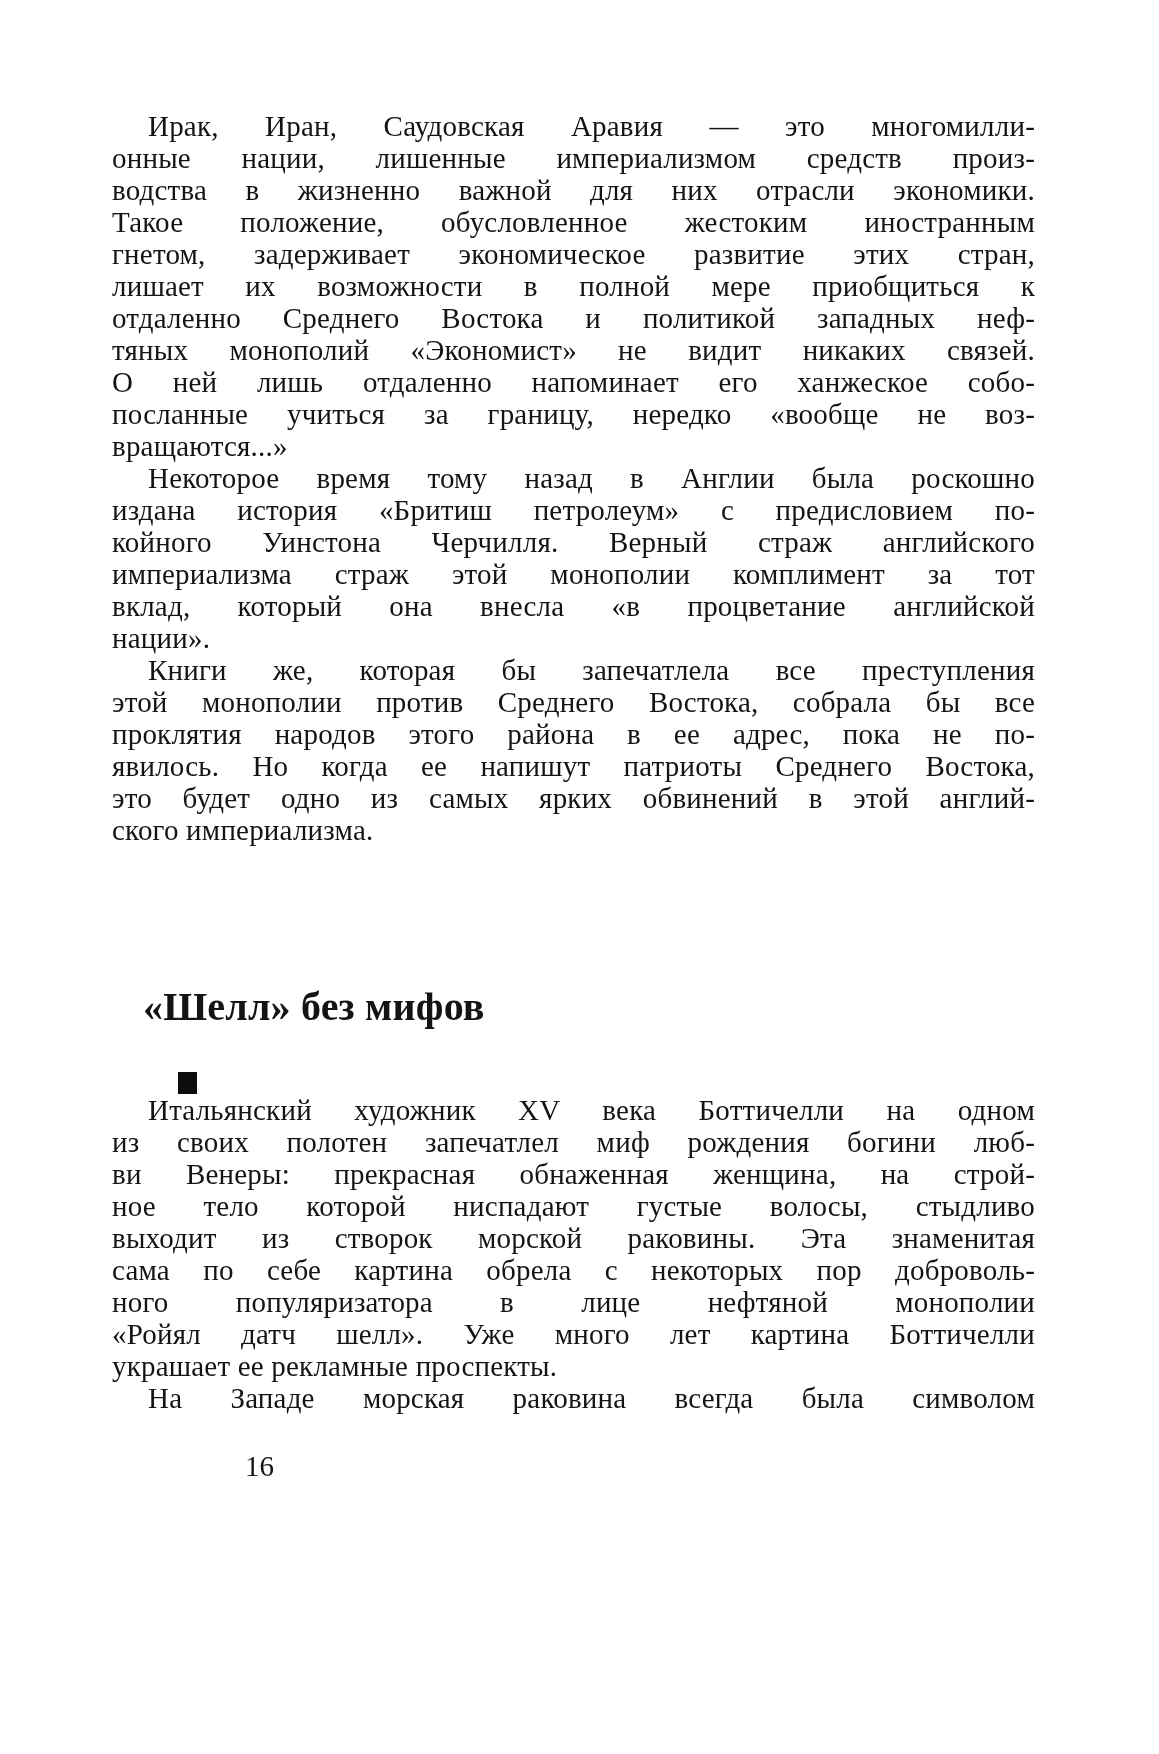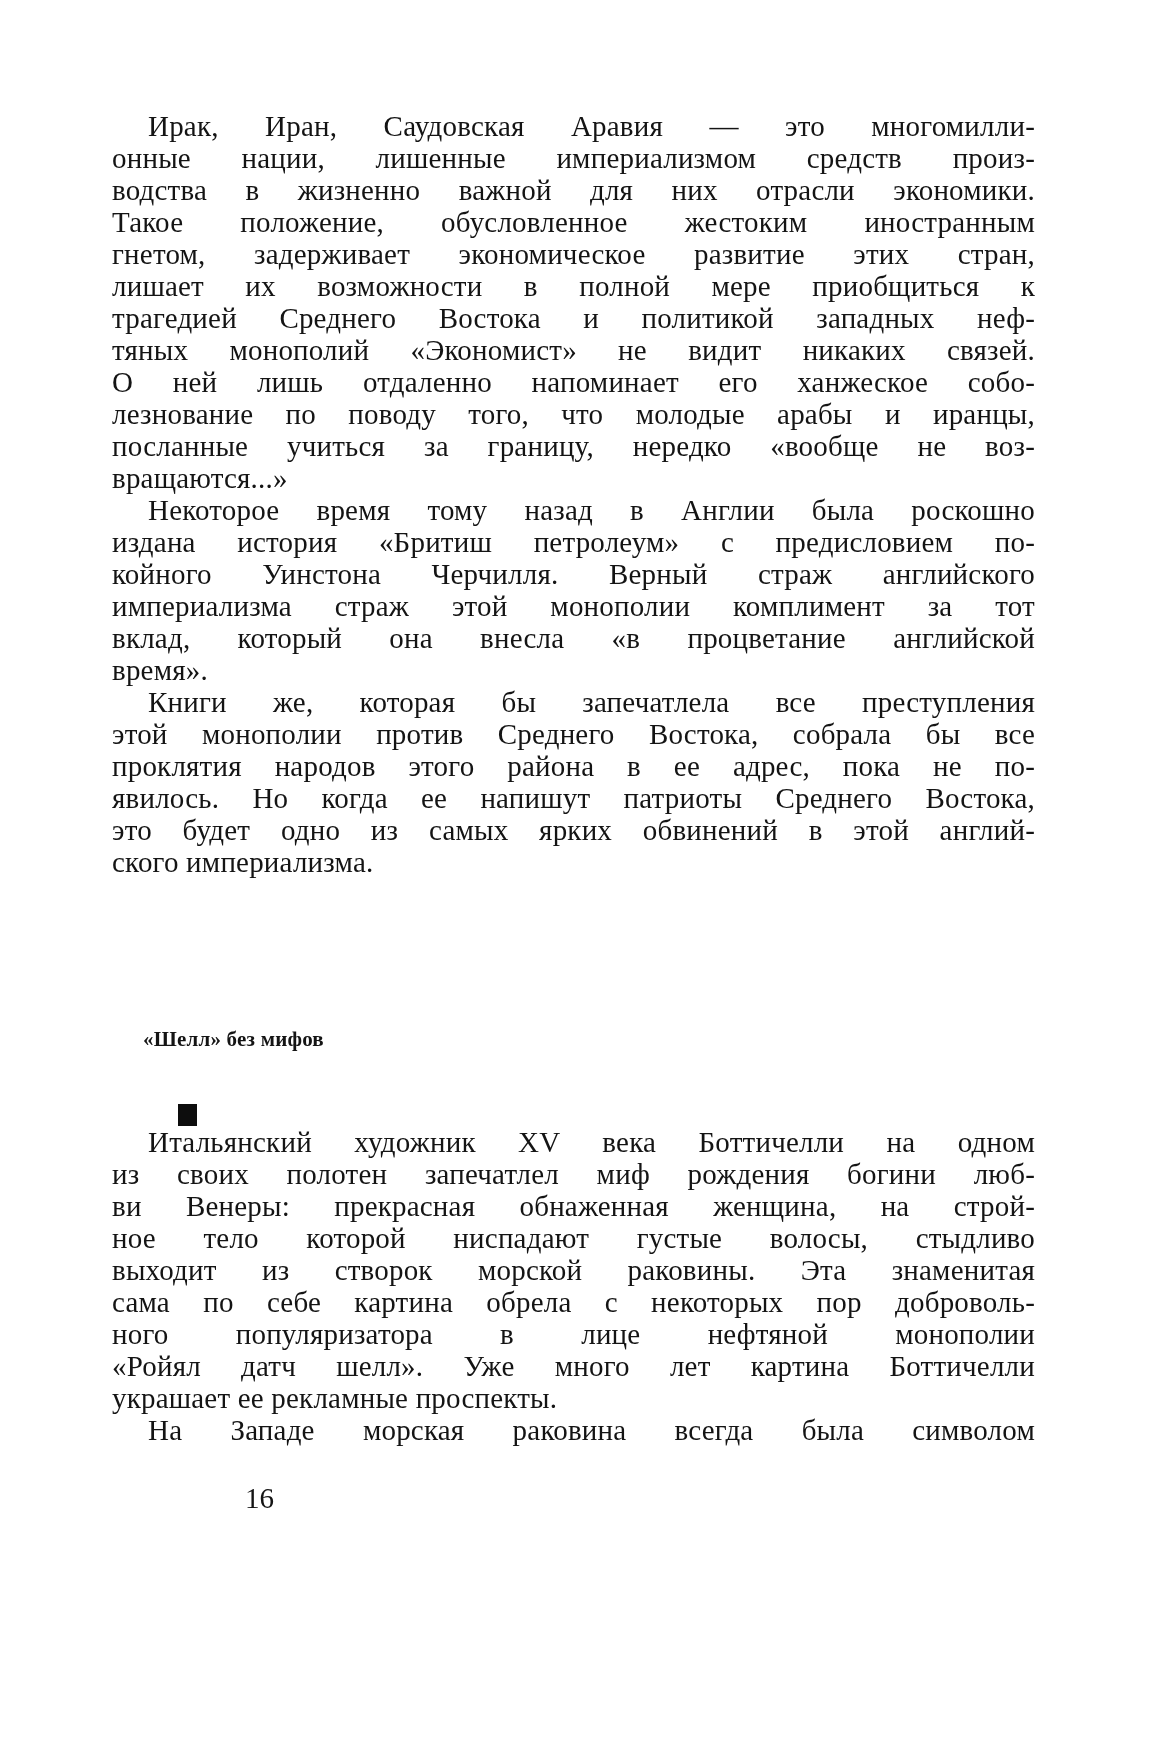--- a/index.html
+++ b/index.html
@@ -28,21 +28,21 @@
     letter-spacing: 0.2px;
     text-align: justify;
     text-align-last: justify;
     -moz-text-align-last: justify;
     white-space: normal;
   }
   .ln.first { text-indent: 36px; }
   .ln.final { text-align-last: left; -moz-text-align-last: left; }
   .heading {
     margin: 142px 0 0 31px;
-    font-size: 21px;
+    font-size: 40px;
     line-height: 38px;
     font-weight: bold;
     letter-spacing: 0.2px;
   }
   .section-marker {
     width: 19px;
     height: 22px;
     background: #0d0d0d;
     margin: 46px 0 0 66px;
   }
@@ -59,35 +59,34 @@
 <div class="page">
   <div class="text-block">
 
     <div class="paragraph">
       <div class="ln first">Ирак, Иран, Саудовская Аравия — это многомилли-</div>
       <div class="ln">онные нации, лишенные империализмом средств произ-</div>
       <div class="ln">водства в жизненно важной для них отрасли экономики.</div>
       <div class="ln">Такое положение, обусловленное жестоким иностранным</div>
       <div class="ln">гнетом, задерживает экономическое развитие этих стран,</div>
       <div class="ln">лишает их возможности в полной мере приобщиться к</div>
-      <div class="ln">трагедией Среднего Востока и политикой западных неф-</div>
+      <div class="ln">отдаленно Среднего Востока и политикой западных неф-</div>
       <div class="ln">тяных монополий «Экономист» не видит никаких связей.</div>
       <div class="ln">О ней лишь отдаленно напоминает его ханжеское собо-</div>
-      <div class="ln">лезнование по поводу того, что молодые арабы и иранцы,</div>
       <div class="ln">посланные учиться за границу, нередко «вообще не воз-</div>
       <div class="ln final">вращаются...»</div>
     </div>
 
     <div class="paragraph">
       <div class="ln first">Некоторое время тому назад в Англии была роскошно</div>
       <div class="ln">издана история «Бритиш петролеум» с предисловием по-</div>
       <div class="ln">койного Уинстона Черчилля. Верный страж английского</div>
       <div class="ln">империализма страж этой монополии комплимент за тот</div>
       <div class="ln">вклад, который она внесла «в процветание английской</div>
-      <div class="ln final">время».</div>
+      <div class="ln final">нации».</div>
     </div>
 
     <div class="paragraph">
       <div class="ln first">Книги же, которая бы запечатлела все преступления</div>
       <div class="ln">этой монополии против Среднего Востока, собрала бы все</div>
       <div class="ln">проклятия народов этого района в ее адрес, пока не по-</div>
       <div class="ln">явилось. Но когда ее напишут патриоты Среднего Востока,</div>
       <div class="ln">это будет одно из самых ярких обвинений в этой англий-</div>
       <div class="ln final">ского империализма.</div>
     </div>

